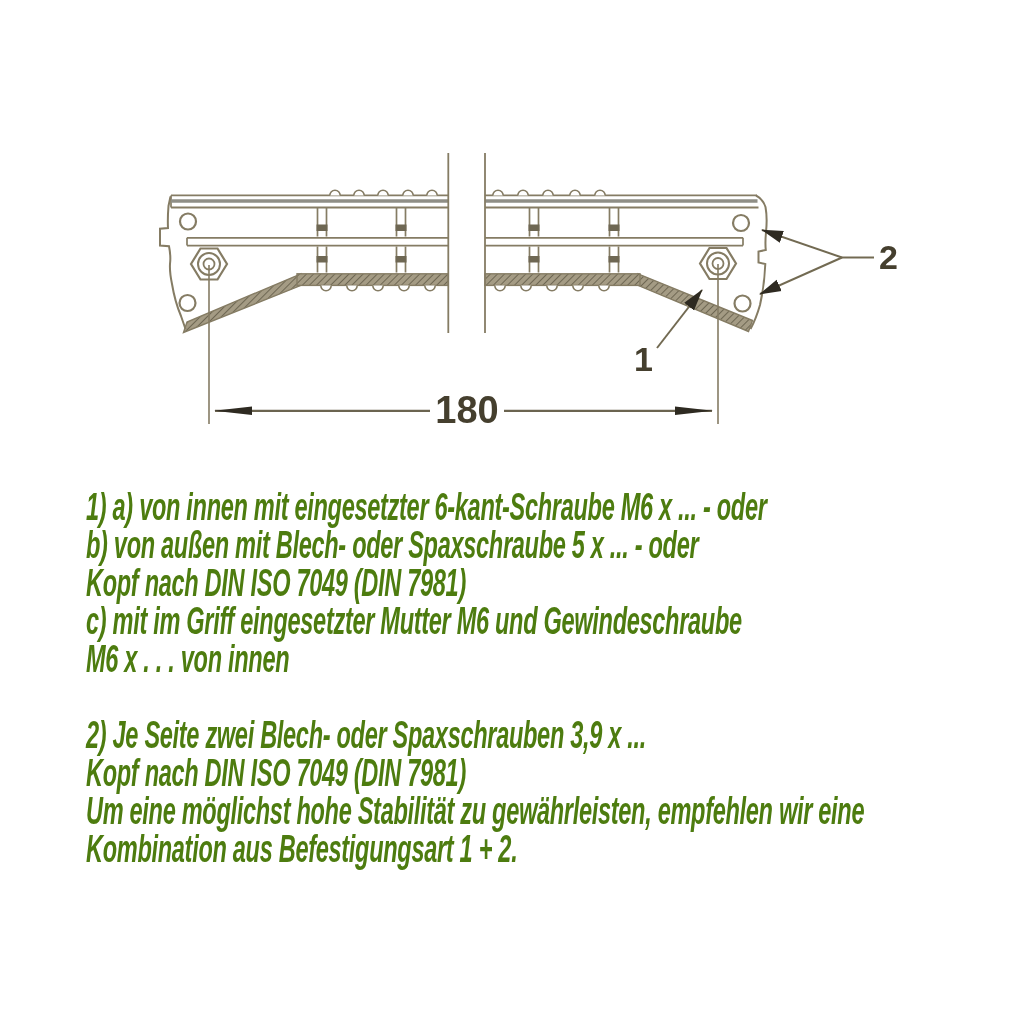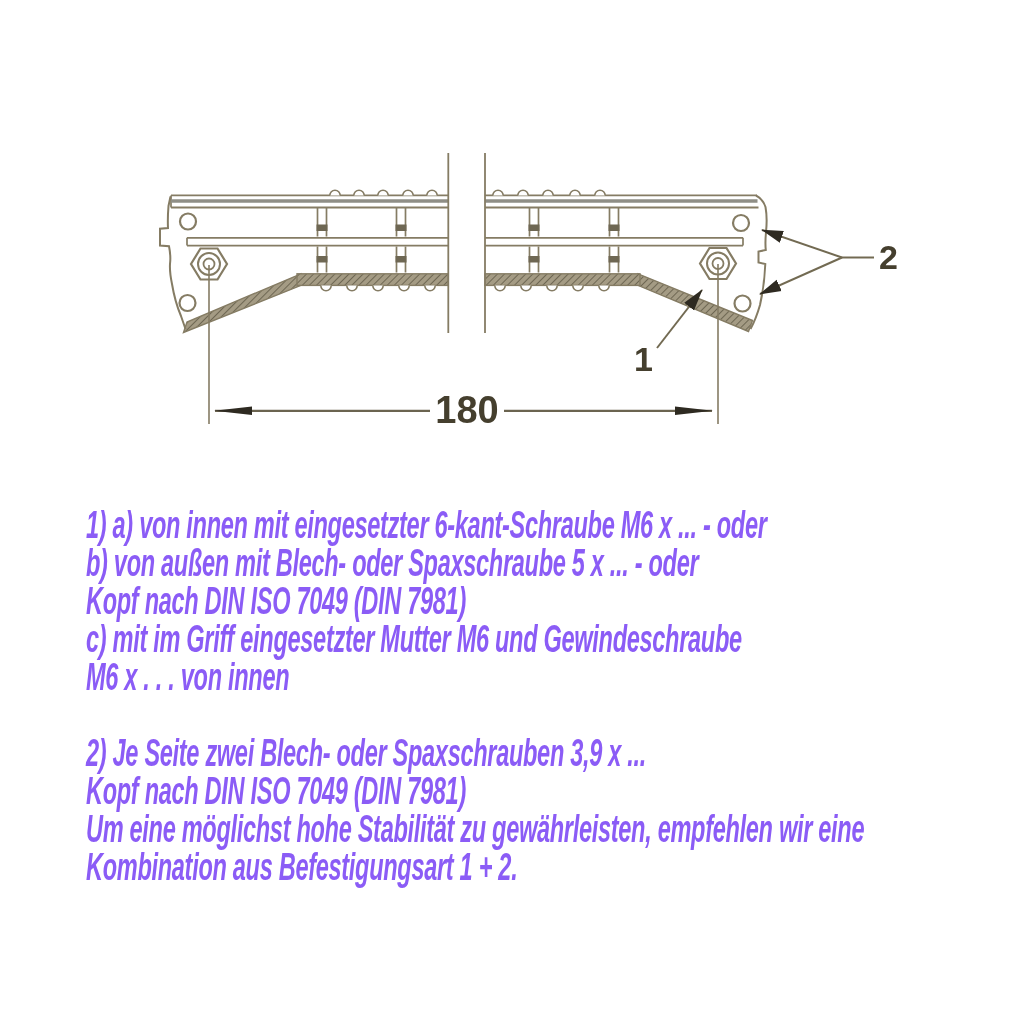--- a/index.html
+++ b/index.html
@@ -1,19 +1,19 @@
 <!DOCTYPE html>
 <html><head>
 <meta charset="utf-8">
 <style>
   html,body{margin:0;padding:0;background:#ffffff;}
   .page{position:relative;width:1024px;height:1024px;background:#fff;overflow:hidden;
         font-family:"Liberation Sans",sans-serif;}
   .drawing{position:absolute;left:0;top:0;}
-  .notes{position:absolute;left:86px;top:506px;width:938px;color:#8b5cf6;}
+  .notes{position:absolute;left:86px;top:488px;width:938px;color:#4d7c0f;}
   .para{transform:scaleX(0.62);transform-origin:left top;white-space:nowrap;
         font-weight:bold;font-style:italic;font-size:38px;line-height:38px;
         letter-spacing:-0.5px;width:1500px;}
   .para.p2{margin-top:38px;}
   svg text{font-family:"Liberation Sans",sans-serif;font-weight:bold;}
 </style>
 </head>
 <body>
 
 <div class="page">

